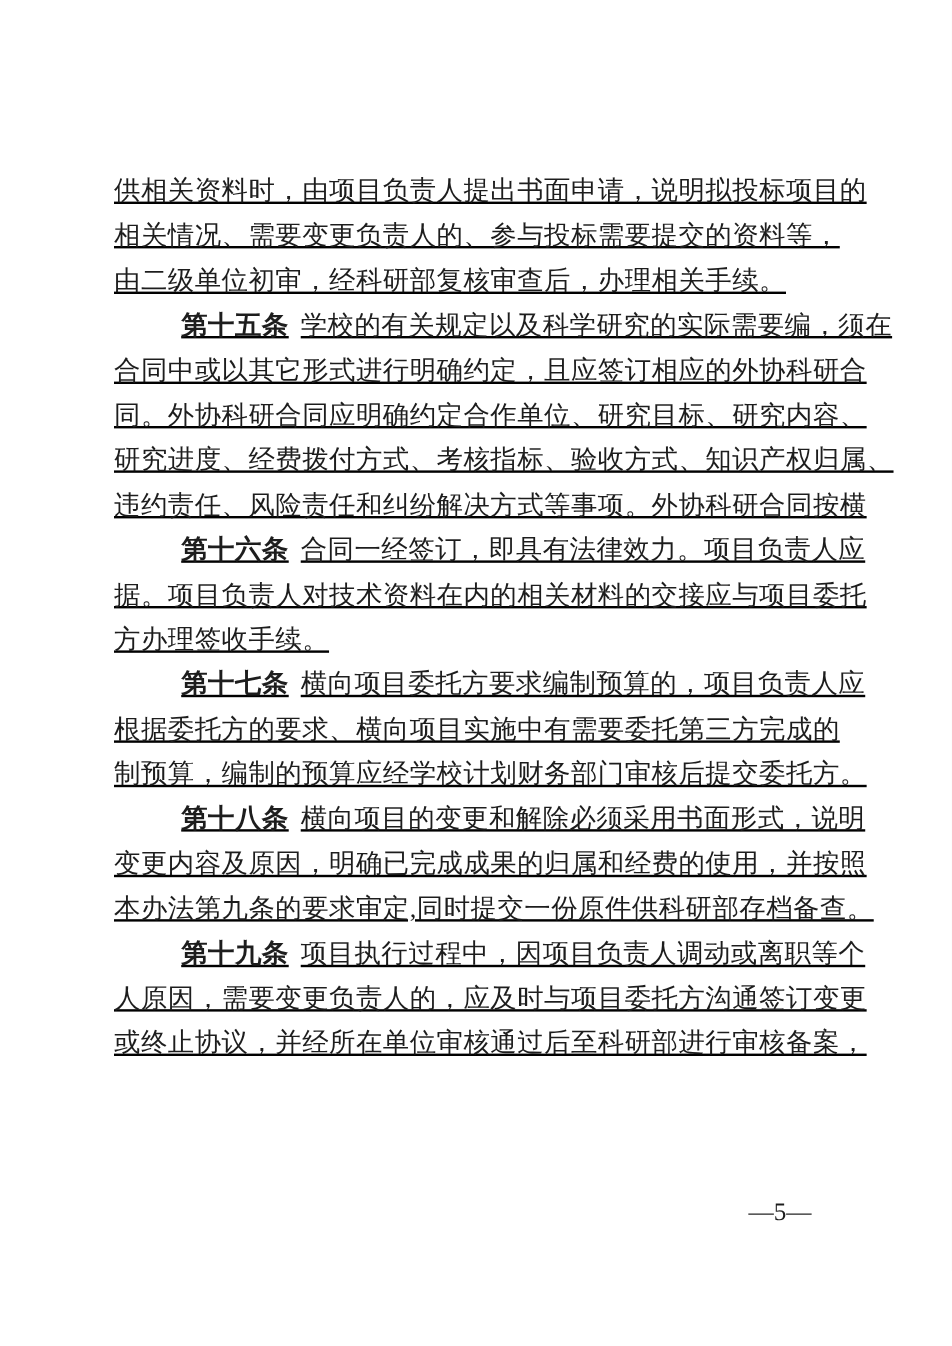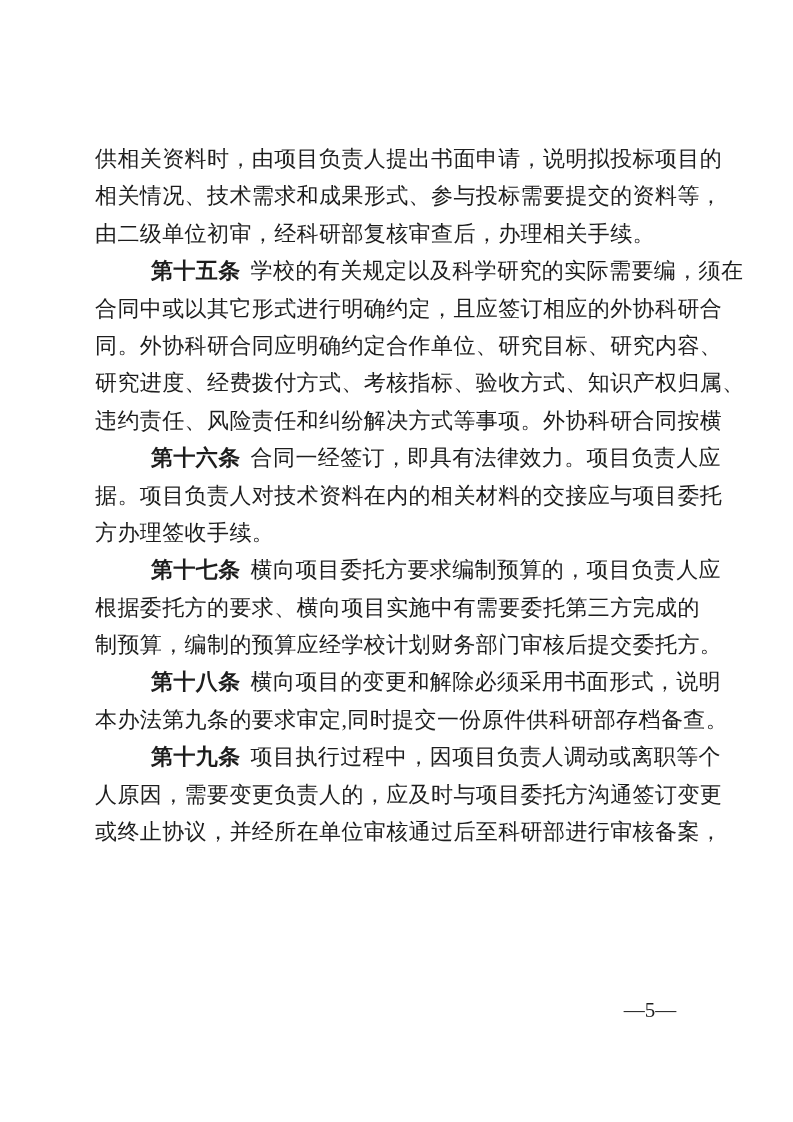--- a/index.html
+++ b/index.html
@@ -20,20 +20,21 @@
     top: 0;
     width: 793px;
     height: 1122px;
     background: #ffffff;
   }
   .text-block {
     position: absolute;
     left: 95px;
     top: 140px;
     width: 620px;
+    text-decoration: underline;
   }
   .line {
     height: 37.4px;
     line-height: 37.4px;
     font-size: 22px;
     letter-spacing: 0.4px;
     color: #1d1d1d;
     white-space: nowrap;
   }
   .line.indent {
@@ -55,21 +56,21 @@
     letter-spacing: 0px;
   }
 </style>
 </head>
 <body>
 
 <div class="page">
   <div class="text-block" id="text-block">
   <div class="line"><span class="line-text">供相关资料时，由项目负责人提出书面申请，说明拟投标项目的</span></div>
 
-  <div class="line"><span class="line-text">相关情况、技术需求和成果形式、参与投标需要提交的资料等，</span></div>
+  <div class="line"><span class="line-text">相关情况、需要变更负责人的、参与投标需要提交的资料等，</span></div>
 
   <div class="line"><span class="line-text">由二级单位初审，经科研部复核审查后，办理相关手续。</span></div>
 
   <div class="line indent"><span class="article-no">第十五条</span><span class="line-text">学校的有关规定以及科学研究的实际需要编，须在</span></div>
 
   <div class="line"><span class="line-text">合同中或以其它形式进行明确约定，且应签订相应的外协科研合</span></div>
 
   <div class="line"><span class="line-text">同。外协科研合同应明确约定合作单位、研究目标、研究内容、</span></div>
 
   <div class="line"><span class="line-text">研究进度、经费拨付方式、考核指标、验收方式、知识产权归属、</span></div>
@@ -85,20 +86,21 @@
   <div class="line"><span class="line-text">方办理签收手续。</span></div>
 
   <div class="line indent"><span class="article-no">第十七条</span><span class="line-text">横向项目委托方要求编制预算的，项目负责人应</span></div>
 
   <div class="line"><span class="line-text">根据委托方的要求、横向项目实施中有需要委托第三方完成的</span></div>
 
   <div class="line"><span class="line-text">制预算，编制的预算应经学校计划财务部门审核后提交委托方。</span></div>
 
   <div class="line indent"><span class="article-no">第十八条</span><span class="line-text">横向项目的变更和解除必须采用书面形式，说明</span></div>
 
+  <div class="line"><span class="line-text">变更内容及原因，明确已完成成果的归属和经费的使用，并按照</span></div>
 
   <div class="line"><span class="line-text">本办法第九条的要求审定,同时提交一份原件供科研部存档备查。</span></div>
 
   <div class="line indent"><span class="article-no">第十九条</span><span class="line-text">项目执行过程中，因项目负责人调动或离职等个</span></div>
 
   <div class="line"><span class="line-text">人原因，需要变更负责人的，应及时与项目委托方沟通签订变更</span></div>
 
   <div class="line"><span class="line-text">或终止协议，并经所在单位审核通过后至科研部进行审核备案，</span></div>
 </div>
   <div class="page-number">—5—</div>

